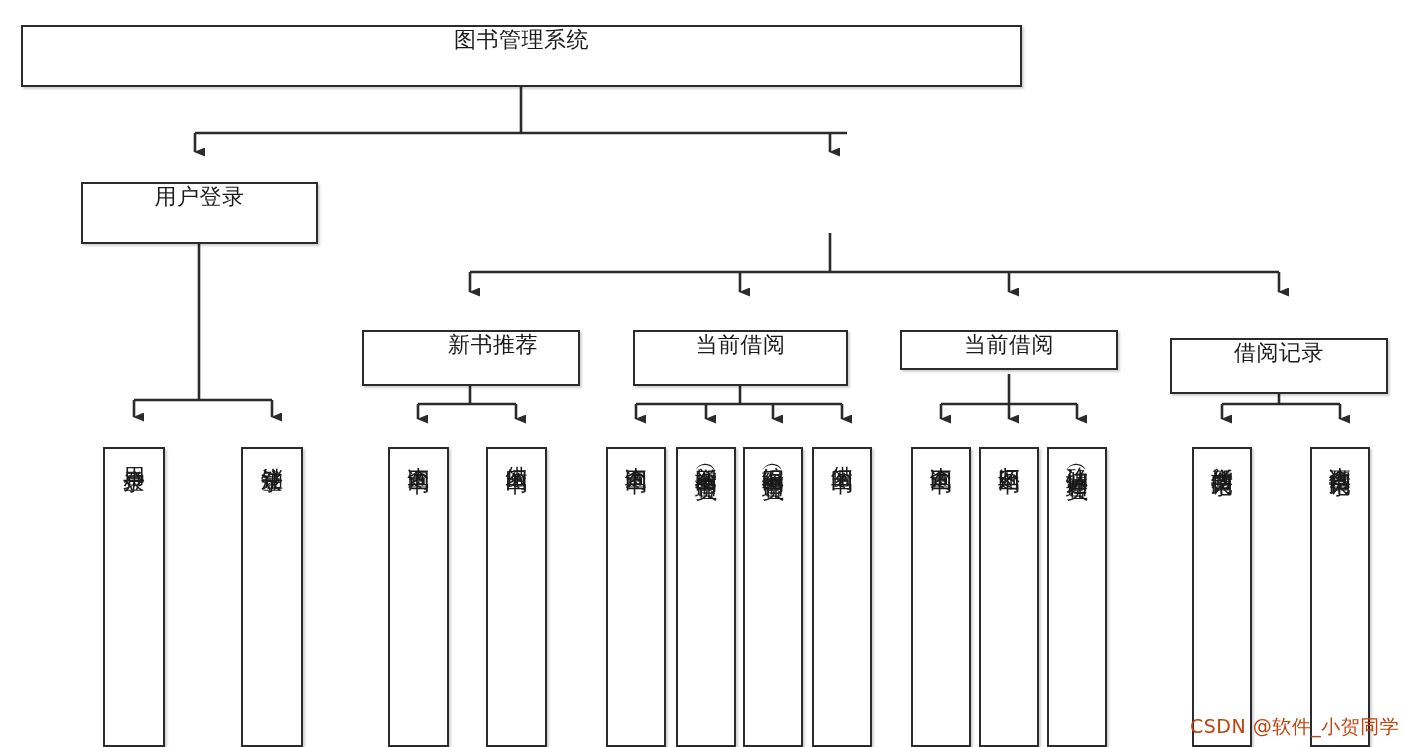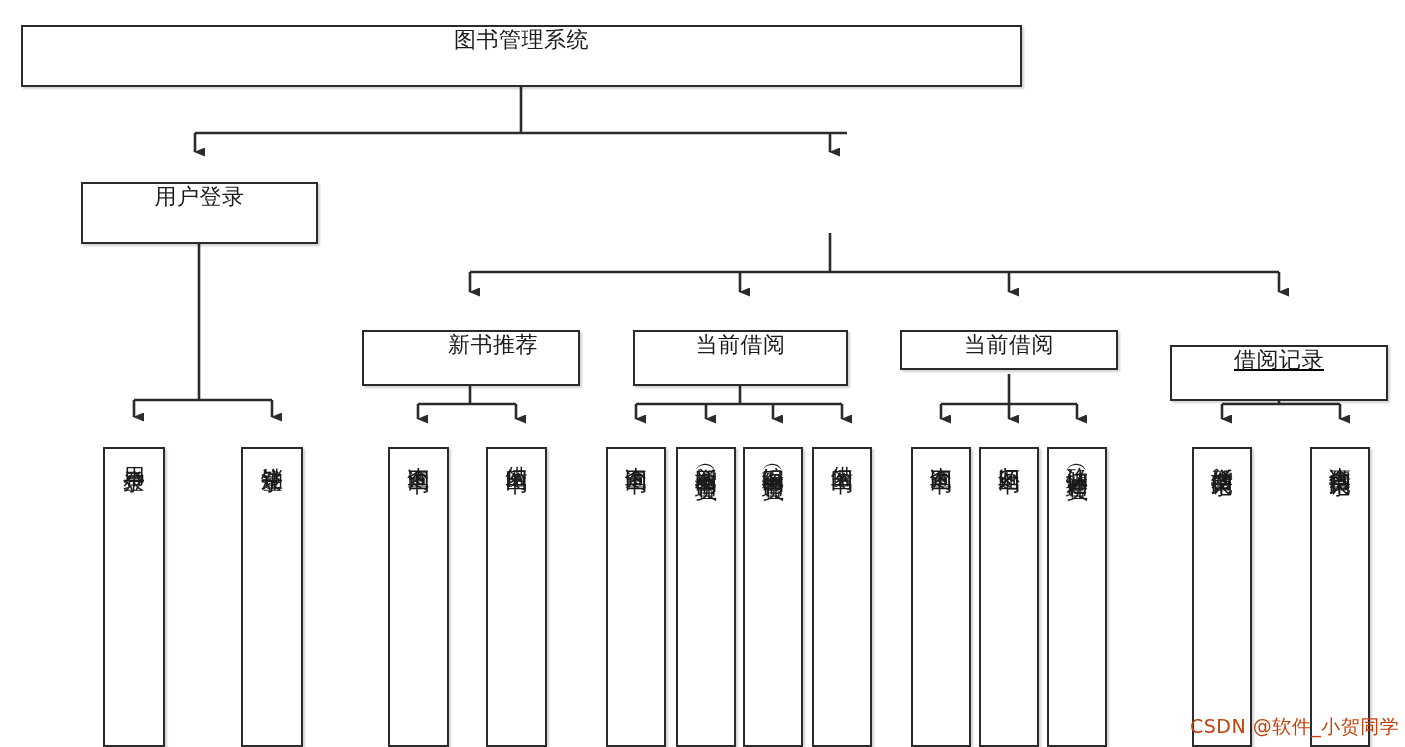--- a/index.html
+++ b/index.html
@@ -132,21 +132,21 @@
   </div>
 
   <div class="node-box" style="left:633px; top:318px; width:215px; height:56px;">
     <span class="node-label-h">当前借阅</span>
   </div>
 
   <div class="node-box" style="left:900px; top:318px; width:218px; height:40px;">
     <span class="node-label-h">当前借阅</span>
   </div>
 
-  <div class="node-box" style="left:1170px; top:333px; width:218px; height:56px;text-decoration:underline;">
+  <div class="node-box" style="left:1170px; top:326px; width:218px; height:56px;">
     <span class="node-label-h">借阅记录</span>
   </div>
 
   <div class="node-box" style="left:103px; top:435px; width:62px; height:300px;">
     <span class="node-label-v">用户登录</span>
   </div>
 
   <div class="node-box" style="left:241px; top:435px; width:62px; height:300px;">
     <span class="node-label-v">注销登录</span>
   </div>

